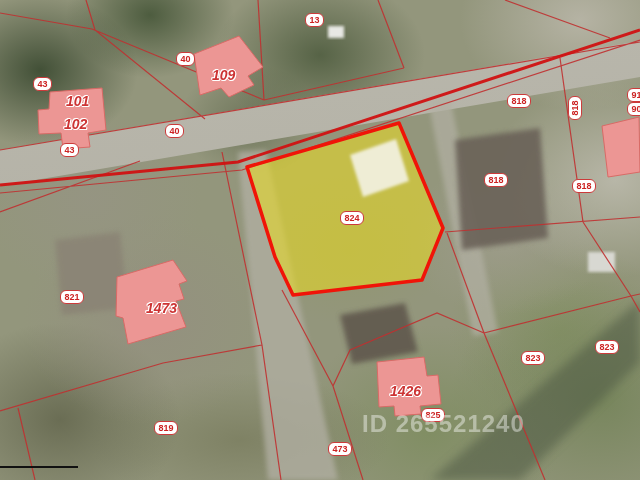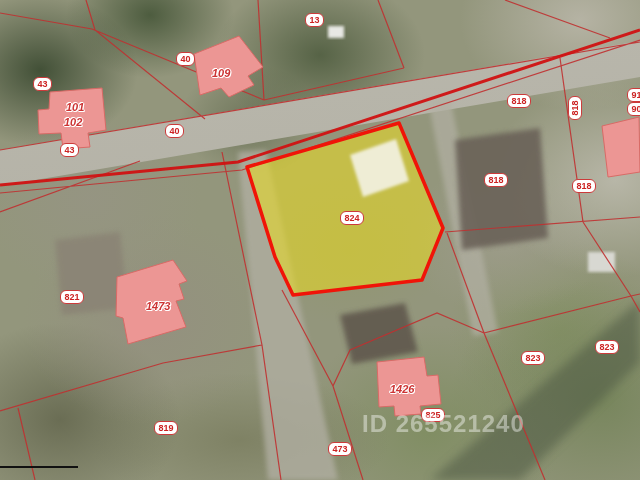--- a/index.html
+++ b/index.html
@@ -26,21 +26,21 @@
       radial-gradient(130px 100px at 350px 250px, rgba(146,150,105,.6), rgba(146,150,105,0) 75%);}
   .road{position:absolute;inset:0;
     background:linear-gradient(175deg,#bab8ad,#adab9f);
     clip-path:polygon(0 150px,640px 41px,640px 77px,0 186px);}
   svg{position:absolute;inset:0;}
   
   .pill{position:absolute;background:#fff;border:1px solid #cc3a3a;color:#c22;
     font-size:9px;font-weight:bold;line-height:1;padding:1.5px 3.5px;
     border-radius:6px;white-space:nowrap;cursor:pointer;}
   .rot{transform:rotate(-90deg);transform-origin:center;}
-  .bln{position:absolute;color:#c33;font-size:11px;font-weight:bold;font-style:italic;
+  .bln{position:absolute;color:#c33;font-size:14px;font-weight:bold;font-style:italic;
     line-height:1;white-space:nowrap;
     text-shadow:1px 0 0 #fff,-1px 0 0 #fff,0 1px 0 #fff,0 -1px 0 #fff,1px 1px 0 #fff,-1px -1px 0 #fff;}
   
   .wm-brand{position:absolute;left:330px;top:360px;font-size:50px;font-weight:bold;
     letter-spacing:16px;color:rgba(255,255,255,.45);}
   .wm-id{position:absolute;left:362px;top:410px;font-size:24px;font-weight:bold;
     letter-spacing:1px;color:rgba(255,255,255,.42);}
   .attrib{position:absolute;right:1px;top:461px;font-size:8.5px;
     color:rgba(255,255,255,.6);white-space:nowrap;}
   .scalebar{position:absolute;left:0;top:466px;width:78px;height:2px;background:#111;}
@@ -104,21 +104,21 @@
   <div class="pill" style="left:627px;top:88px">91</div>
   <div class="pill" style="left:627px;top:102px">90</div>
   <div class="pill" style="left:60px;top:290px">821</div>
   <div class="pill" style="left:340px;top:211px">824</div>
   <div class="pill" style="left:154px;top:421px">819</div>
   <div class="pill" style="left:328px;top:442px">473</div>
   <div class="pill" style="left:421px;top:408px">825</div>
   <div class="pill" style="left:521px;top:351px">823</div>
   <div class="pill" style="left:595px;top:340px">823</div>
 
-  <div class="bln" style="left:66px;top:102px">101</div>
+  <div class="bln" style="left:66px;top:94px">101</div>
   <div class="bln" style="left:64px;top:117px">102</div>
   <div class="bln" style="left:212px;top:68px">109</div>
   <div class="bln" style="left:146px;top:301px">1473</div>
   <div class="bln" style="left:390px;top:384px">1426</div>
 
   <div class="wm-id">ID 265521240</div>
 
   <div class="scalebar"></div>
 </div>
 

